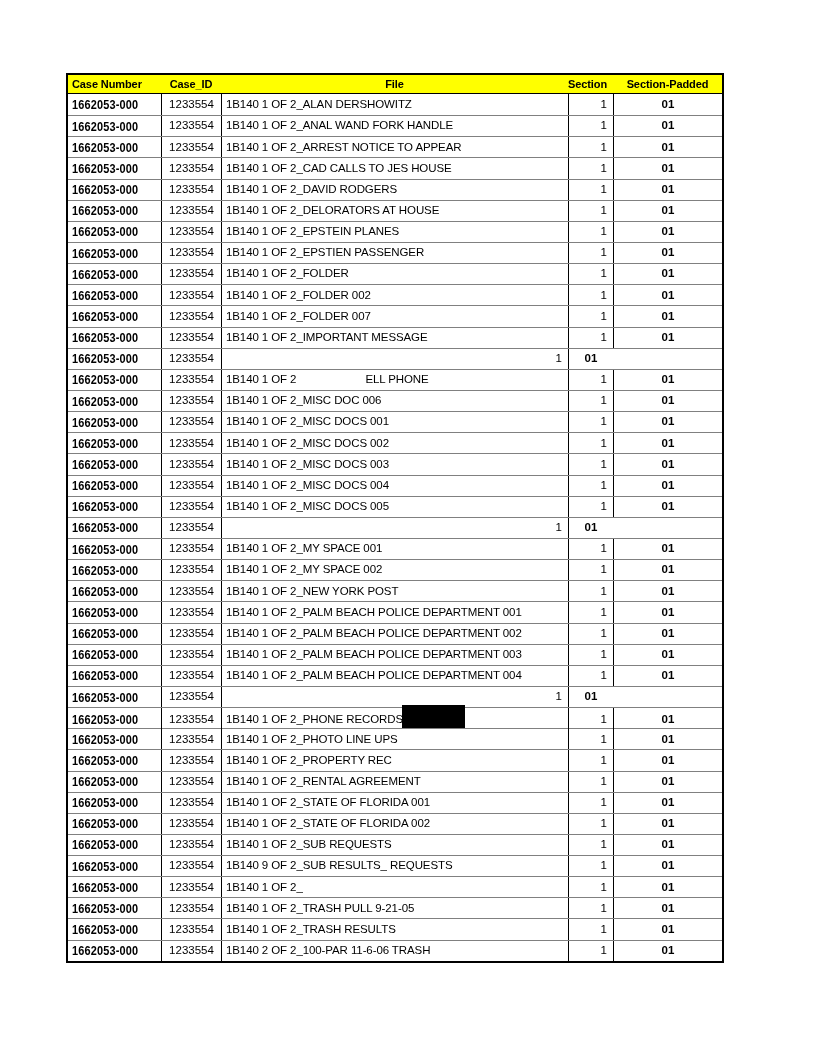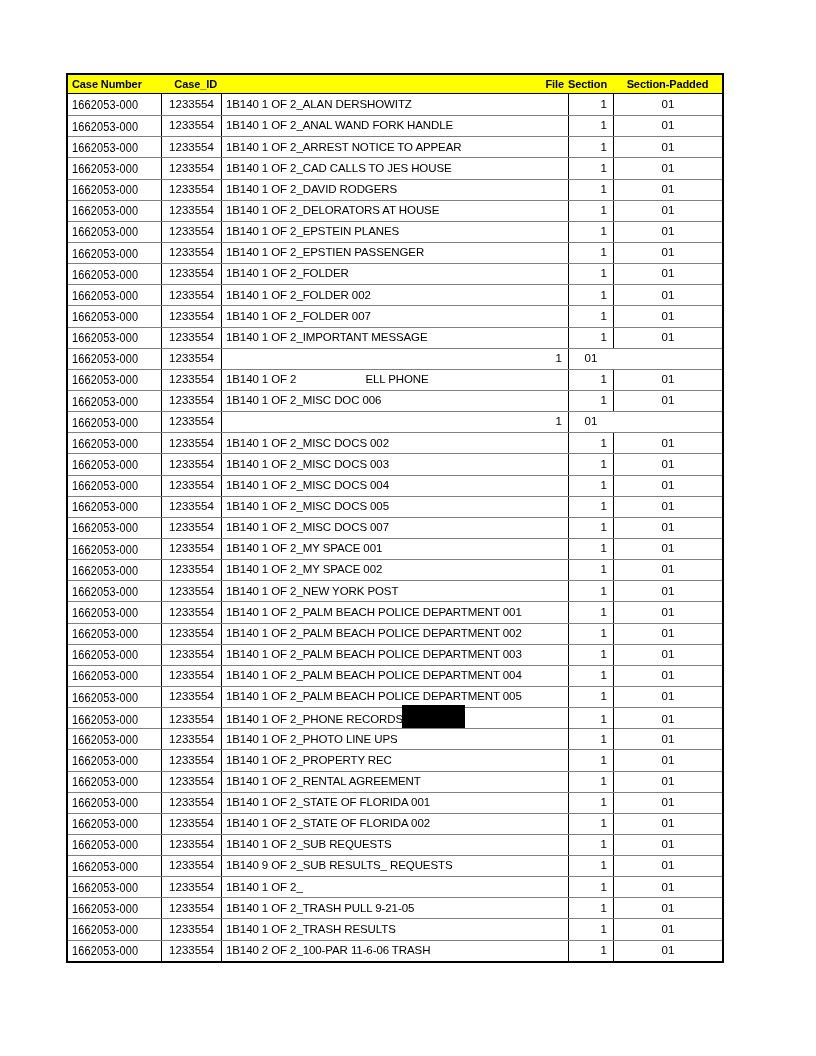--- a/index.html
+++ b/index.html
@@ -33,28 +33,28 @@
   .cell {
     display: flex; align-items: center;
     padding: 0 4px;
     white-space: nowrap;
     overflow: visible;
     font-size: 11.5px;
     line-height: 1;
   }
   #rows .cell + .cell { border-left: 1px solid #000; }
 
-  .c0 { justify-content: flex-start; }
+  .c0 { justify-content: flex-start; font-weight: bold; }
   .c1 { justify-content: center; }
   .c2 { justify-content: flex-start; position: relative; }
   .c3 { justify-content: flex-end; padding-right: 6px; }
-  .c4 { justify-content: center; }
+  .c4 { justify-content: center; font-weight: bold; }
 
   .header .cell { font-weight: bold; font-size: 11px; letter-spacing: -0.1px; }
-  .header .c1, .header .c2 { justify-content: flex-end; }
+  .header .c1, .header .c2 { justify-content: center; }
   .header .c3 { justify-content: flex-end; }
   .header .c4 { justify-content: center; }
 
   .casenum {
     font-size: 13px;
     letter-spacing: 0.2px;
     transform: scaleX(0.84);
     transform-origin: 0 50%;
   }
   .ftext { letter-spacing: -0.1px; }
@@ -359,20 +359,23 @@
     </div>
   </div>
 
   <div class="row">
     <div class="cell c0">
       <span class="casenum">1662053-000</span>
     </div>
     <div class="cell c1">
       <span>1233554</span>
     </div>
+    <div class="cell c2">
+      <span class="ftext">1B140 1 OF 2_MISC DOCS 001</span>
+    </div>
     <div class="cell c3">
       <span>1</span>
     </div>
     <div class="cell c4">
       <span>01</span>
     </div>
   </div>
 
   <div class="row">
     <div class="cell c0">
@@ -446,23 +449,20 @@
     </div>
   </div>
 
   <div class="row">
     <div class="cell c0">
       <span class="casenum">1662053-000</span>
     </div>
     <div class="cell c1">
       <span>1233554</span>
     </div>
-    <div class="cell c2">
-      <span class="ftext">1B140 1 OF 2_MISC DOCS 007</span>
-    </div>
     <div class="cell c3">
       <span>1</span>
     </div>
     <div class="cell c4">
       <span>01</span>
     </div>
   </div>
 
   <div class="row">
     <div class="cell c0">
@@ -589,23 +589,20 @@
       <span>01</span>
     </div>
   </div>
 
   <div class="row">
     <div class="cell c0">
       <span class="casenum">1662053-000</span>
     </div>
     <div class="cell c1">
       <span>1233554</span>
-    </div>
-    <div class="cell c2">
-      <span class="ftext">1B140 1 OF 2_PALM BEACH POLICE DEPARTMENT 005</span>
     </div>
     <div class="cell c3">
       <span>1</span>
     </div>
     <div class="cell c4">
       <span>01</span>
     </div>
   </div>
 
   <div class="row">

